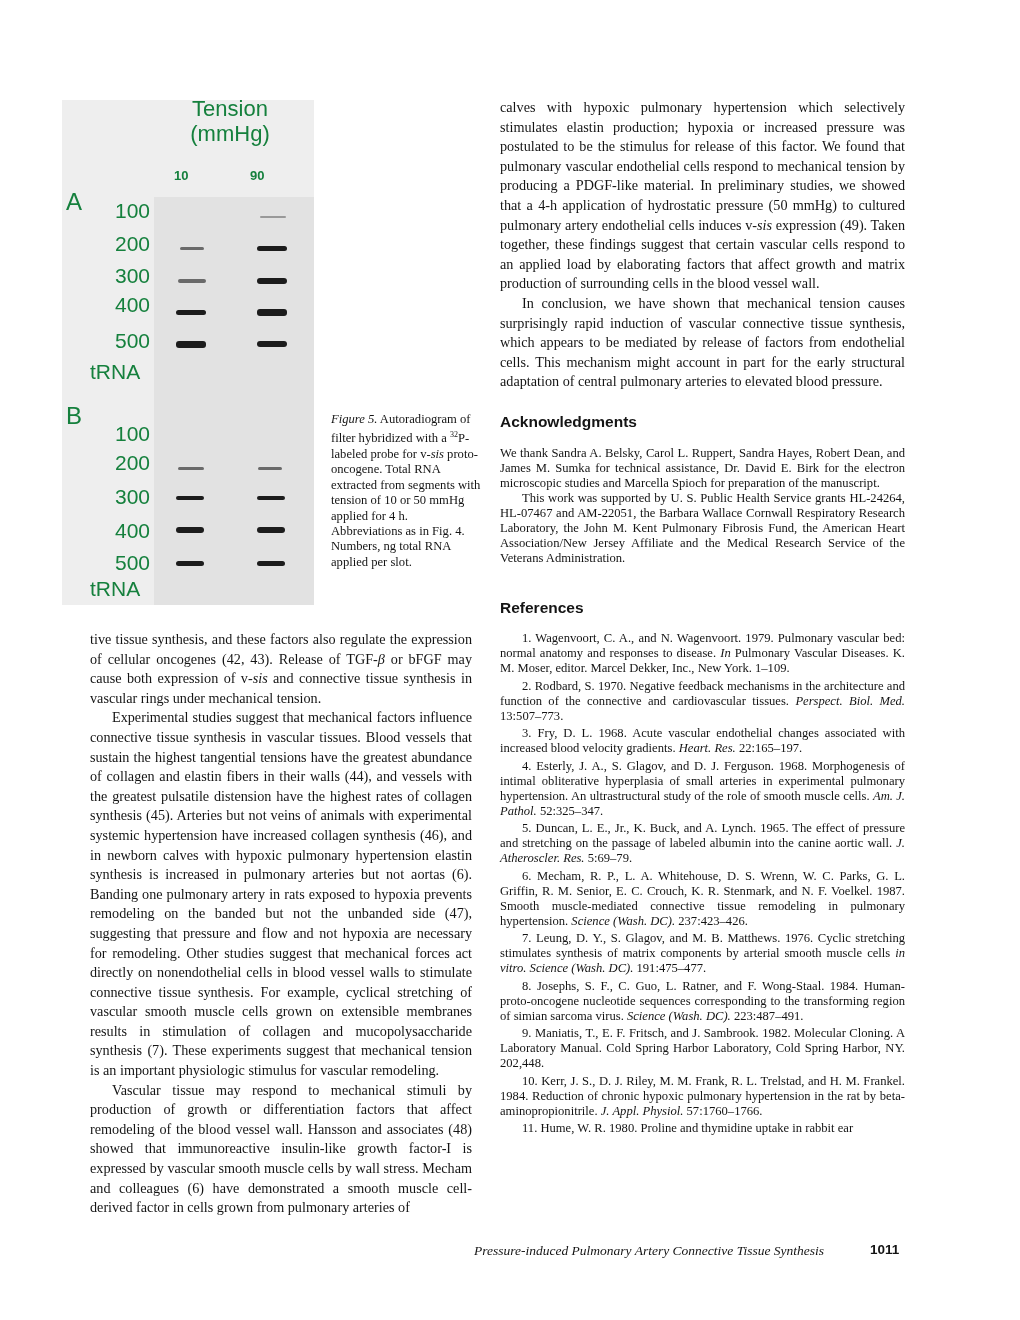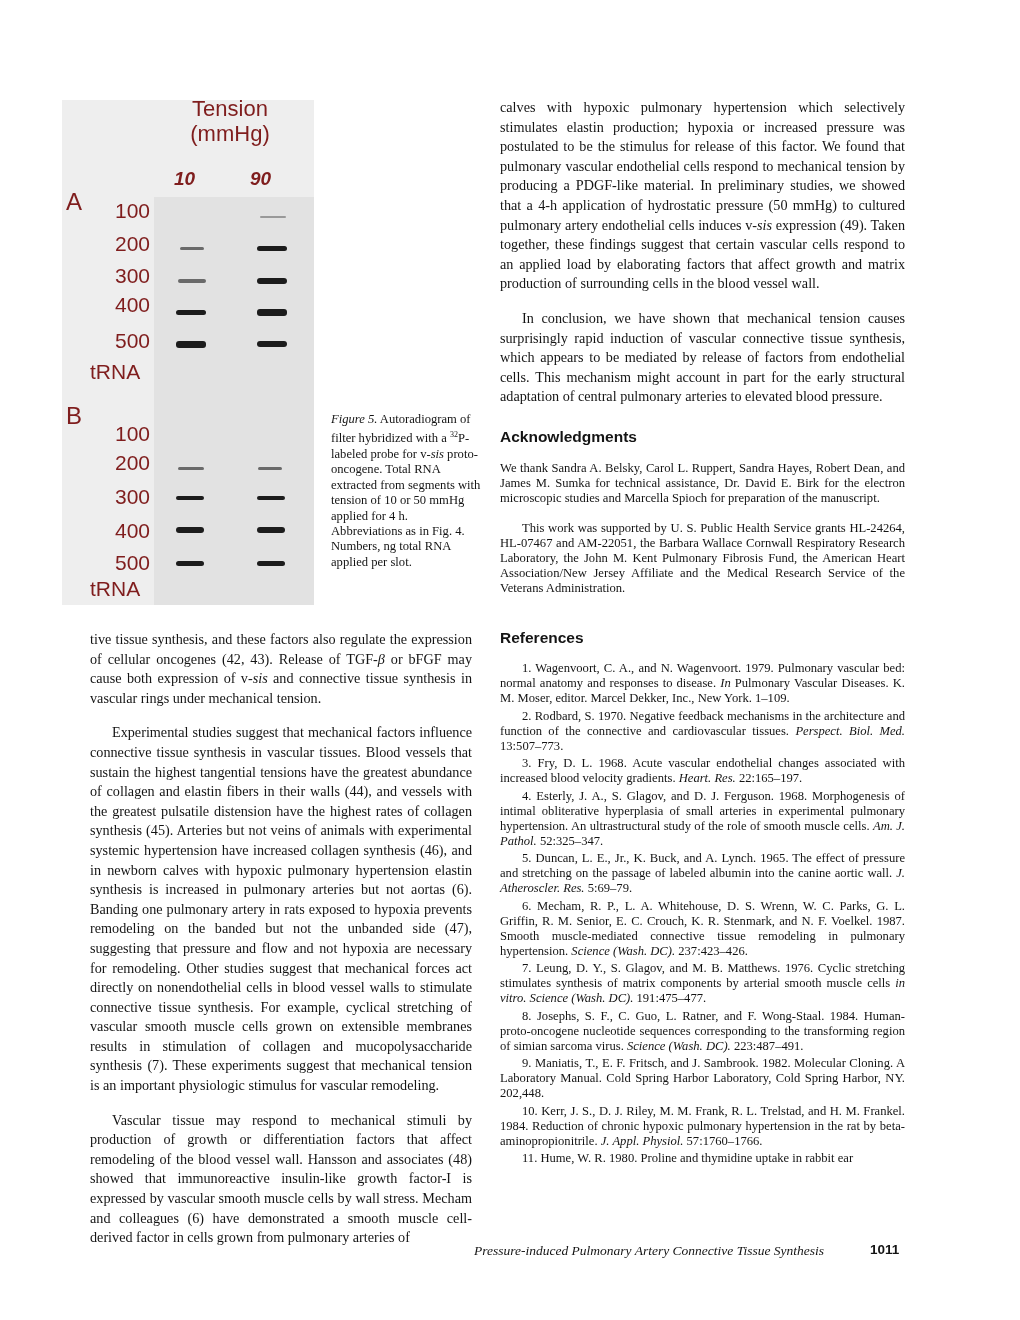--- a/index.html
+++ b/index.html
@@ -3,38 +3,38 @@
 <meta charset="utf-8">
 <style>
   html, body { margin: 0; padding: 0; background: #ffffff; }
   body { width: 1020px; height: 1320px; position: relative; overflow: hidden;
          font-family: "Liberation Serif", "DejaVu Serif", serif; color: #141414; }
 
   
   .figure-panel { position: absolute; left: 62px; top: 100px; width: 252px; height: 505px;
                   background: #eeeeee; }
   .figure-panel .shade { position: absolute; left: 92px; top: 97px; width: 160px; height: 408px; background: #e2e2e2; }
-  .fig-sans { font-family: "Liberation Sans", "DejaVu Sans", sans-serif; color: #7f1d1d; }
+  .fig-sans { font-family: "Liberation Sans", "DejaVu Sans", sans-serif; color: #15803d; }
   .tension-title { position: absolute; left: 118px; top: -4px; width: 100px; text-align: center;
                    font-size: 22px; line-height: 25px; }
-  .col-head { position: absolute; top: 68px; font-size: 19px; font-weight: bold; font-style: italic; }
+  .col-head { position: absolute; top: 68px; font-size: 13px; font-weight: bold; }
   .panel-letter { position: absolute; font-size: 24px; }
   .row-label { position: absolute; font-size: 21px; text-align: right; width: 60px; }
   .trna { position: absolute; font-size: 21px; }
   .band { position: absolute; height: 5px; background: #1c1c1c; border-radius: 3px; }
   .band.faint { background: #6a6a6a; height: 3px; }
   .band.light { background: #999; height: 2px; }
 
   .fig-caption { position: absolute; left: 331px; top: 412px; width: 150px; font-size: 12.6px; line-height: 15.4px; }
   .fig-caption i { font-style: italic; }
 
   
   .col { position: absolute; font-size: 14.2px; line-height: 19.6px; text-align: justify; }
   .col p { margin: 0; }
-  .col p.indent { text-indent: 22px; margin-top: 15px; }
+  .col p.indent { text-indent: 22px; }
   .left-col { left: 90px; top: 630px; width: 382px; }
   .right-col { left: 500px; top: 98px; width: 405px; }
   .heading { font-family: "Liberation Sans", "DejaVu Sans", sans-serif; font-weight: bold;
              font-size: 15.5px; margin: 18px 0 14px 0; text-align: left; }
   .small { font-size: 12.6px; line-height: 15px; }
   .refs p { text-indent: 22px; margin: 0 0 2.5px 0; }
   .footer { position: absolute; left: 474px; top: 1243px; font-size: 13.5px; font-style: italic; }
   .page-no { position: absolute; left: 870px; top: 1242px; font-size: 13.5px; font-weight: bold;
              font-family: "Liberation Sans", "DejaVu Sans", sans-serif; }
 </style>

